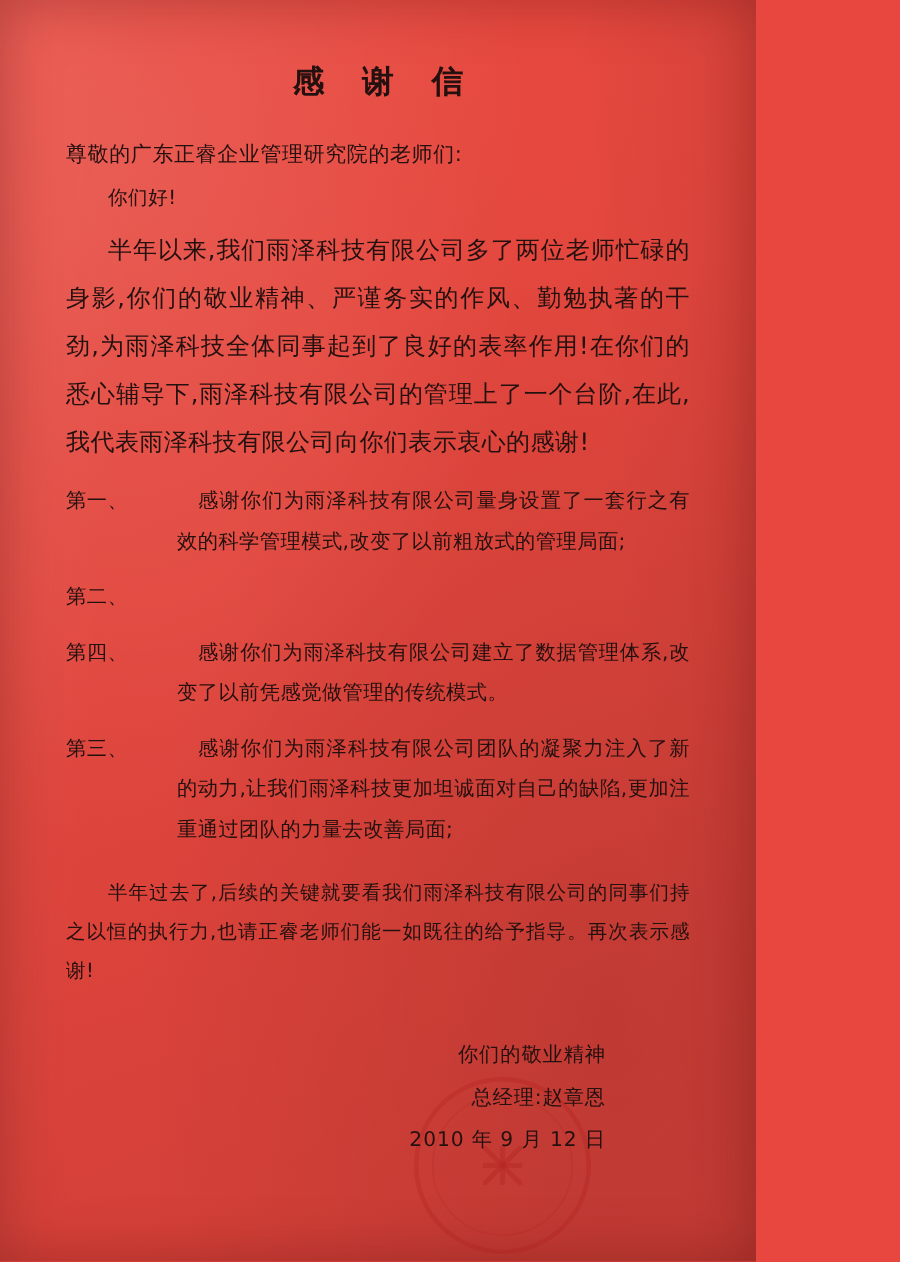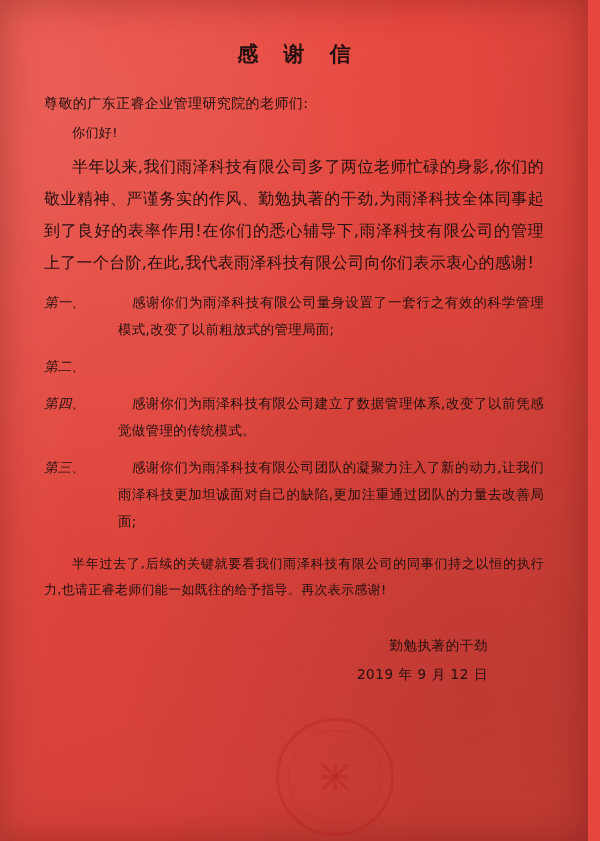--- a/index.html
+++ b/index.html
@@ -10,21 +10,21 @@
     width: 600px;
     height: 841px;
     background: #e8473f;
     font-family: "DejaVu Sans", "Liberation Sans", sans-serif;
     overflow: hidden;
   }
 
   
   #paper {
     position: relative;
-    width: 588px;
+    width: 504px;
     height: 841px;
     box-sizing: border-box;
     background:
       radial-gradient(ellipse at 18% 12%, rgba(255,255,255,0.10) 0%, rgba(255,255,255,0) 45%),
       radial-gradient(ellipse at 80% 80%, rgba(0,0,0,0.10) 0%, rgba(0,0,0,0) 55%),
       linear-gradient(160deg, #e94a40 0%, #e2463d 40%, #d9423a 70%, #cf3e37 100%);
     color: #2a1412;
     overflow: hidden;
   }
 
@@ -95,21 +95,20 @@
     align-items: flex-start;
     font-size: 13.5px;
     line-height: 2.0;
     color: #24100f;
     letter-spacing: 0.3px;
     margin: 10px 0 0 0;
   }
   .item-label {
     flex: 0 0 auto;
     width: 74px;
-    font-style: italic;
   }
   .item-text {
     flex: 1 1 auto;
     text-align: justify;
     text-indent: 14px;
   }
 
   .closing {
     font-size: 13px;
     line-height: 2.0;
@@ -199,22 +198,23 @@
     </div>
 
     <div class="item">
       <span class="item-label">第三、</span>
       <span class="item-text">感谢你们为雨泽科技有限公司团队的凝聚力注入了新的动力,让我们雨泽科技更加坦诚面对自己的缺陷,更加注重通过团队的力量去改善局面;</span>
     </div>
 
     <div class="closing">半年过去了,后续的关键就要看我们雨泽科技有限公司的同事们持之以恒的执行力,也请正睿老师们能一如既往的给予指导。再次表示感谢!</div>
 
     <div class="signature">
-      <div class="sig-line">勤勉执著的干劲</div>
-      <div class="sig-line">2019 年 9 月 12 日</div>
+      <div class="sig-line">你们的敬业精神</div>
+      <div class="sig-line">总经理:赵章恩</div>
+      <div class="sig-line">2010 年 9 月 12 日</div>
     </div>
 
   </div>
 
   <div class="stamp">
     <div class="stamp-ring-inner"></div>
   </div>
 
   <div class="edge-shadow"></div>
 </div>

